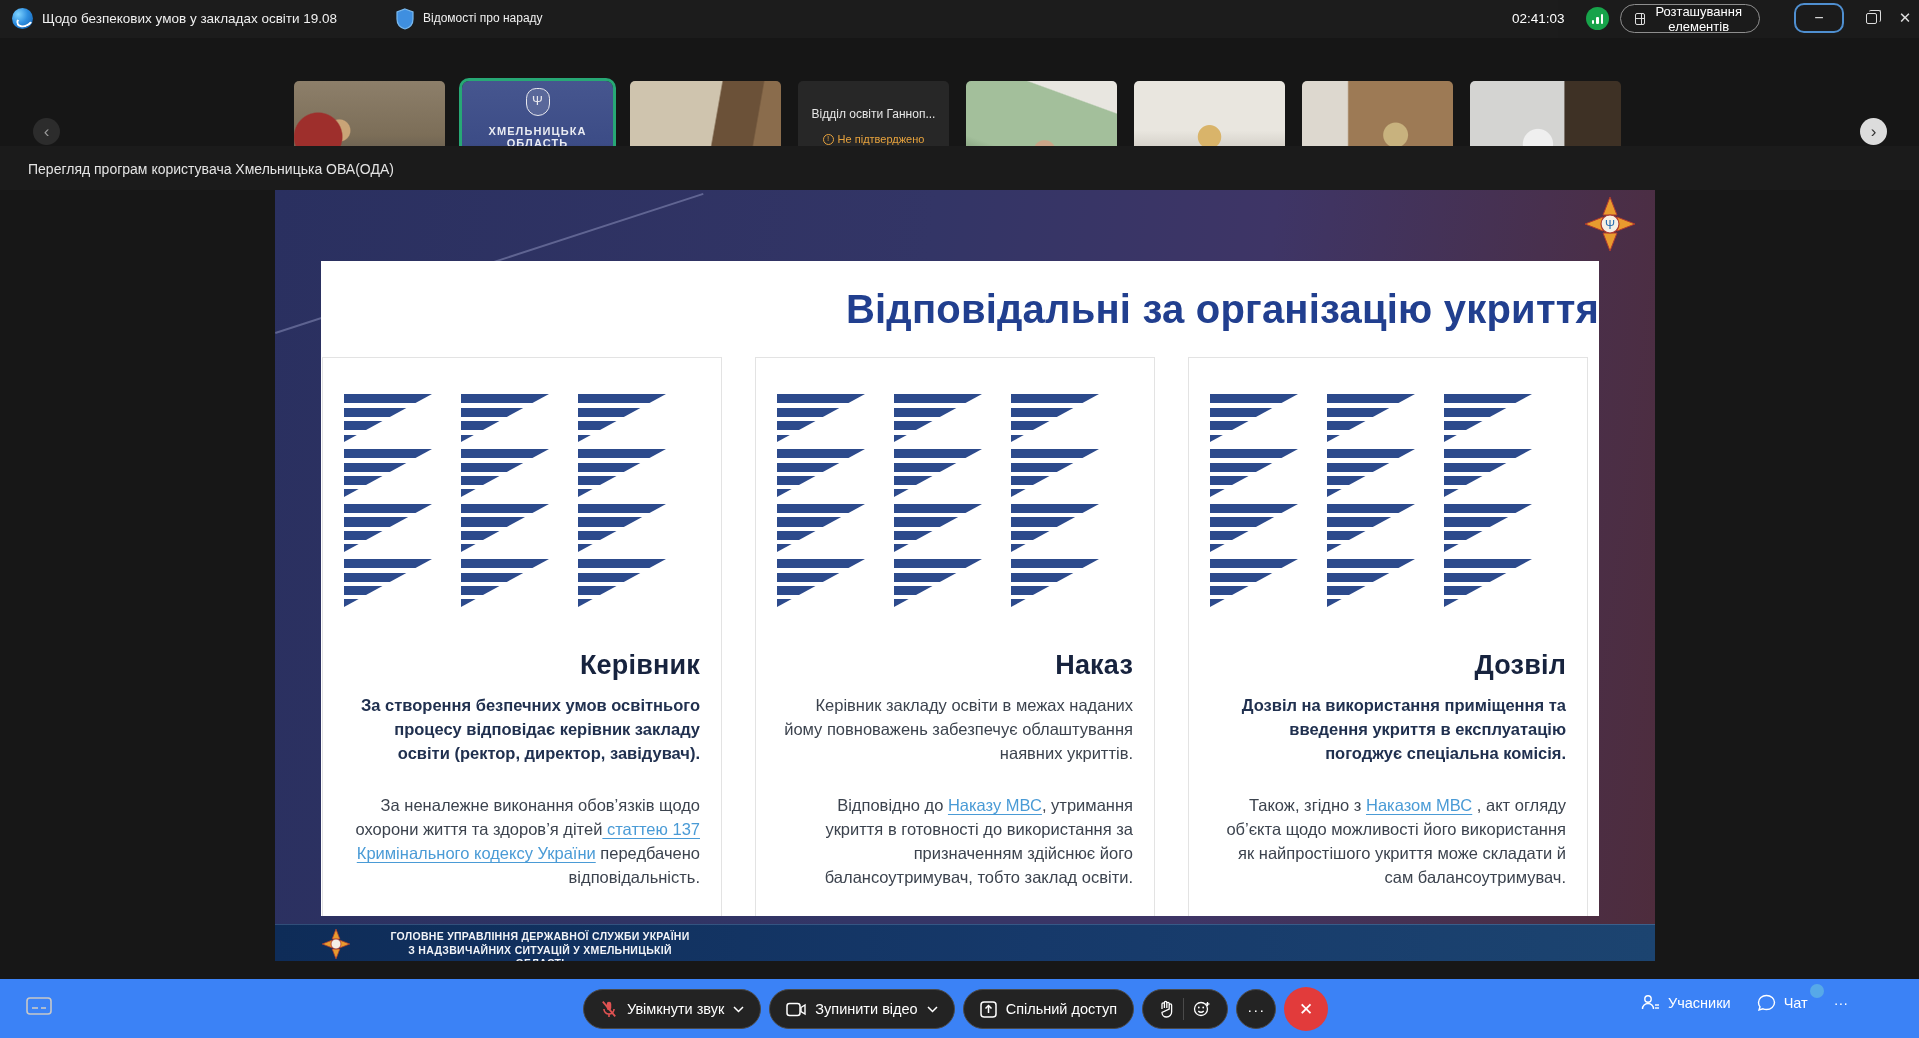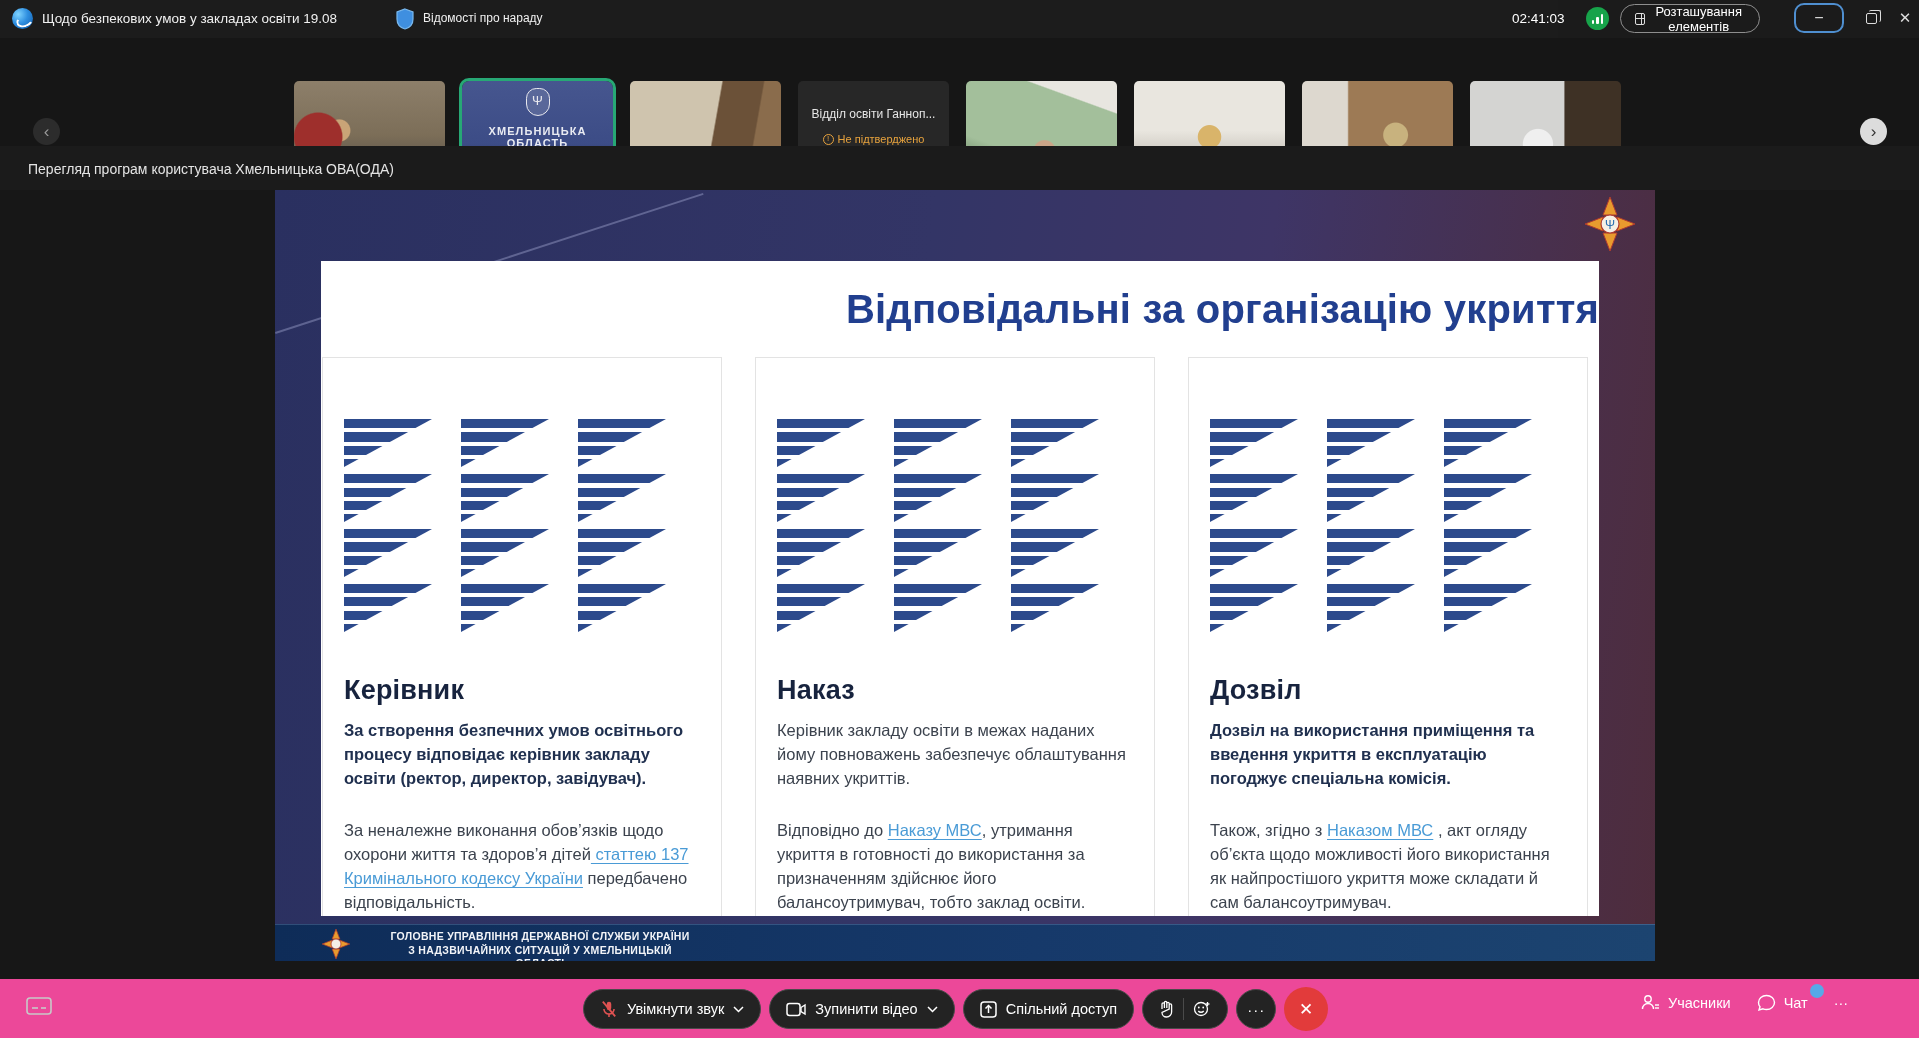--- a/index.html
+++ b/index.html
@@ -88,38 +88,38 @@
   
   .stage { position:absolute; left:0; top:190px; width:1919px; height:789px; background:#171717; }
   .slide { position:absolute; left:275px; top:0; width:1380px; height:771px; overflow:hidden;
     background:linear-gradient(97deg,#2a3060 0%, #333566 45%, #3e3566 68%, #4a2f49 90%, #4e2c3c 100%); }
   .slide-diag { position:absolute; left:0; top:142px; width:450px; height:1.5px; background:rgba(190,195,235,.35);
     transform:rotate(-18deg); transform-origin:0 0; }
   .dsns-logo-big { position:absolute; right:18px; top:5px; }
   .card { position:absolute; left:46px; top:71px; width:1278px; height:655px; background:#fff; overflow:hidden; }
   .slide-title { margin-top:26px; text-align:right; font-size:40px; font-weight:bold; color:var(--slide_navy,#213f8f); letter-spacing:.2px; }
   .cols { position:absolute; left:1px; top:96px; display:flex; gap:33px; }
-  .col-box { width:400px; height:600px; border:1px solid #e3e3e3; background:#fff; padding:61px 21px 0 21px; }
+  .col-box { width:400px; height:600px; border:1px solid #e3e3e3; background:#fff; padding:36px 21px 0 21px;text-align:right; }
   .pennant-grid { display:grid; grid-template-columns:repeat(3,88px); gap:7px 29px; }
   .flag { width:88px; height:48px;
     background:repeating-linear-gradient(180deg, var(--pennant_navy,#2c4a8c) 0 9px, transparent 9px 13.5px);
     clip-path:polygon(0 0, 100% 0, 0 100%); }
   .col-box h3 { margin:43px 0 12px 0; font-size:27px; color:#17233e; letter-spacing:.2px; }
   .col-box p { font-size:16.5px; line-height:1.46; color:#3c434e; }
   .col-box p.lead-bold { font-weight:bold; color:#20304f; }
   .col-box p + p { margin-top:28px; }
   .slide-link { color:var(--link_blue,#4a9bd6); text-decoration:underline; text-underline-offset:3px; }
   .slide-footer { position:absolute; left:0; bottom:0; width:1380px; height:37px;
     background:linear-gradient(90deg,#0e2c58 0%, #16396a 55%, #1c4470 100%); border-top:1px solid rgba(150,180,220,.25); }
   .dsns-logo-small { position:absolute; left:46px; top:3px; }
   .footer-text { position:absolute; left:115px; top:5px; width:300px; text-align:center; color:#f2f4f8;
     font-size:10.5px; font-weight:bold; letter-spacing:.3px; line-height:13.5px; }
 
   
-  .controlbar { position:absolute; left:0; top:979px; width:1919px; height:59px; background:#ec4899; }
+  .controlbar { position:absolute; left:0; top:979px; width:1919px; height:59px; background:#3b82f6; }
   .cc-btn { position:absolute; left:26px; top:17px; cursor:pointer; color:#c8c8c8; }
   .center-controls { position:absolute; left:583px; top:8px; display:flex; align-items:center; gap:8px; }
   .pill { height:40px; border-radius:21px; background:#232323; border:1px solid #4a4a4a; color:#fff;
     display:flex; align-items:center; gap:9px; padding:0 16px; font-size:14.5px; cursor:pointer; white-space:nowrap; }
   .pill .sep { width:1px; height:22px; background:#4a4a4a; }
   .round-btn { width:40px; height:40px; border-radius:50%; background:#232323; border:1px solid #4a4a4a; color:#fff;
     display:flex; align-items:center; justify-content:center; font-size:15px; letter-spacing:1px; cursor:pointer; }
   .end-btn { width:44px; height:44px; border-radius:50%; background:var(--end_call_red,#e23b3b); border:none; color:#fff;
     display:flex; align-items:center; justify-content:center; font-size:17px; cursor:pointer; }
   .right-controls { position:absolute; left:1640px; top:14px; display:flex; align-items:center; gap:26px; color:#fff; }

